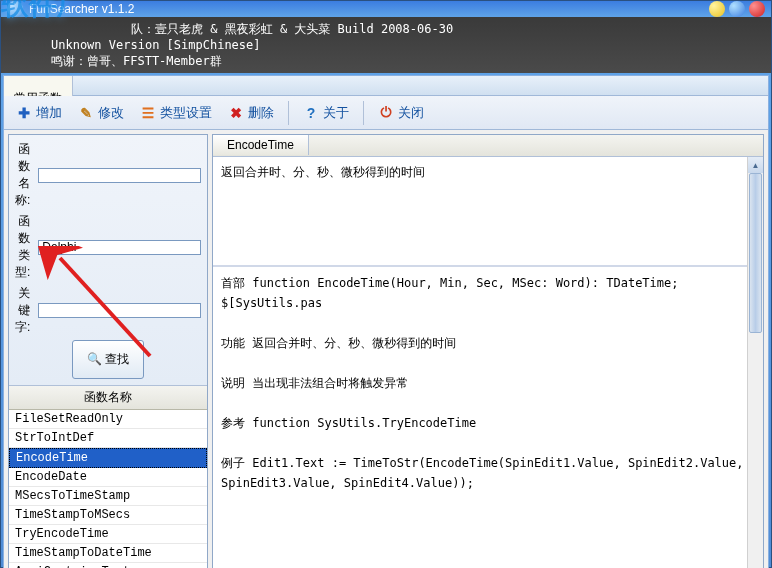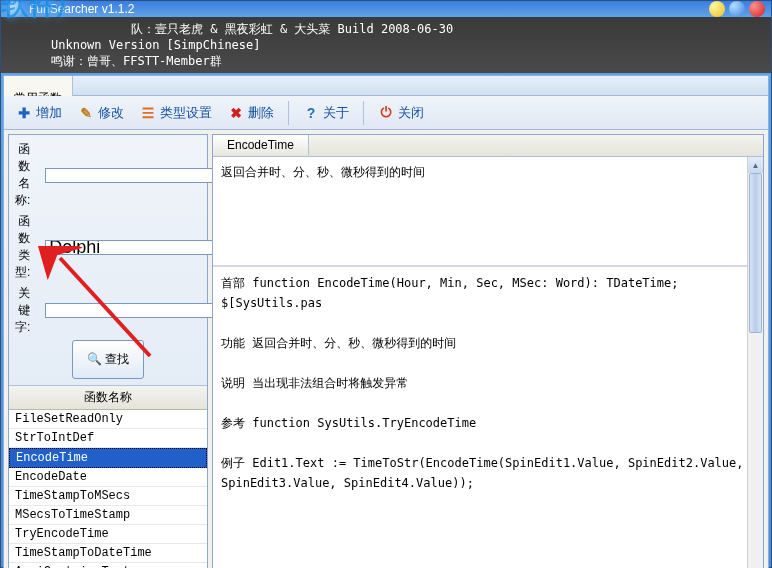--- a/index.html
+++ b/index.html
@@ -21,23 +21,23 @@
 .menubar { height: 20px; background: linear-gradient(to bottom, #e8f0fa, #d0e0f0); border-bottom: 1px solid #a0b8d8; }
 .menubar-item { display: inline-block; padding: 14px 10px; background: #f8f8f0; border-right: 1px solid #b0c0d8; border-bottom: 1px solid #b0c0d8; font-size: 12px; }
 .toolbar { height: 34px; background: linear-gradient(to bottom, #f0f4fa, #e0e8f4); border-bottom: 1px solid #a0b8d8; display: flex; align-items: center; padding: 0 4px; }
 .toolbar-btn { display: flex; align-items: center; gap: 4px; padding: 4px 8px; font-size: 13px; color: #1452a0; cursor: pointer; }
 .toolbar-sep { width: 1px; height: 24px; background: #b0c0d8; margin: 0 6px; }
 .tb-icon { width: 16px; height: 16px; display: inline-flex; align-items: center; justify-content: center; font-size: 14px; font-weight: bold; }
 .i-add { color: #2060c0; } .i-edit { color: #c08020; } .i-type { color: #e07020; } .i-del { color: #d02020; } .i-about { color: #2070c0; } .i-close { color: #d04020; }
 .main { flex: 1; display: flex; padding: 4px; gap: 4px; }
 .left-panel { width: 200px; display: flex; flex-direction: column; border: 1px solid #90a8c8; background: #fff; }
 .search-area { padding: 6px; background: linear-gradient(to bottom, #f0f4fa, #e4ecf6); border-bottom: 1px solid #b0c0d8; }
-.search-row { display: flex; align-items: center; margin-bottom: 4px; gap: 15px; }
+.search-row { display: flex; align-items: center; margin-bottom: 4px; gap: 8px; }
 .search-label { width: 56px; font-size: 12px; text-align: right; }
-.search-input { flex: 1; height: 15px; border: 1px solid #7a99c0; padding: 1px 3px; font-size: 18px; background: #fff; }
+.search-input { flex: 1; height: 15px; border: 1px solid #7a99c0; padding: 1px 3px; font-size: 12px; background: #fff; }
 .search-btn-row { text-align: center; margin-top: 4px; }
 .search-btn { padding: 10px 14px; border: 1px solid #7a99c0; background: linear-gradient(to bottom, #fff, #e0eaf4); border-radius: 3px; font-size: 12px; cursor: pointer; }
 .search-btn .si { color: #2070c0; margin-right: 3px; }
 .list-area { flex: 1; overflow: hidden; }
 .list-header { background: linear-gradient(to bottom, #f4f4f0, #e4e4dc); border-bottom: 1px solid #b8b8a8; text-align: center; padding: 3px 0; font-size: 12px; }
 .list-body { overflow-y: auto; height: calc(100% - 20px); }
 .list-item { padding: 2px 6px; font-family: "Courier New", monospace; font-size: 12px; border-bottom: 1px solid #e8e8e8; white-space: nowrap; overflow: hidden; cursor: pointer; }
 .list-item.selected { background: #2060c8; color: #fff; border: 1px dotted #000; }
 .right-panel { flex: 1; display: flex; flex-direction: column; background: #fff; border: 1px solid #90a8c8; position: relative; }
 .detail-tab { height: 22px; background: linear-gradient(to bottom, #f4f4f0, #e4e4dc); border-bottom: 1px solid #b0c0d8; }
@@ -127,22 +127,22 @@
             <button class="search-btn"><span class="si">🔍</span><span>查找</span></button>
           </div>
         </div>
         <div class="list-area">
           <div class="list-header">函数名称</div>
           <div class="list-body" id="listbody">
               <div class="list-item">FileSetReadOnly</div>
               <div class="list-item">StrToIntDef</div>
               <div class="list-item selected">EncodeTime</div>
               <div class="list-item">EncodeDate</div>
+              <div class="list-item">MSecsToTimeStamp</div>
               <div class="list-item">TimeStampToMSecs</div>
-              <div class="list-item">MSecsToTimeStamp</div>
               <div class="list-item">TryEncodeTime</div>
               <div class="list-item">TimeStampToDateTime</div>
               <div class="list-item">AnsiContainsText</div>
               <div class="list-item">DateTimeToSystemTime</div>
             </div>
         </div>
       </div>
 
       <div class="right-panel">
         <div class="detail-tab">

